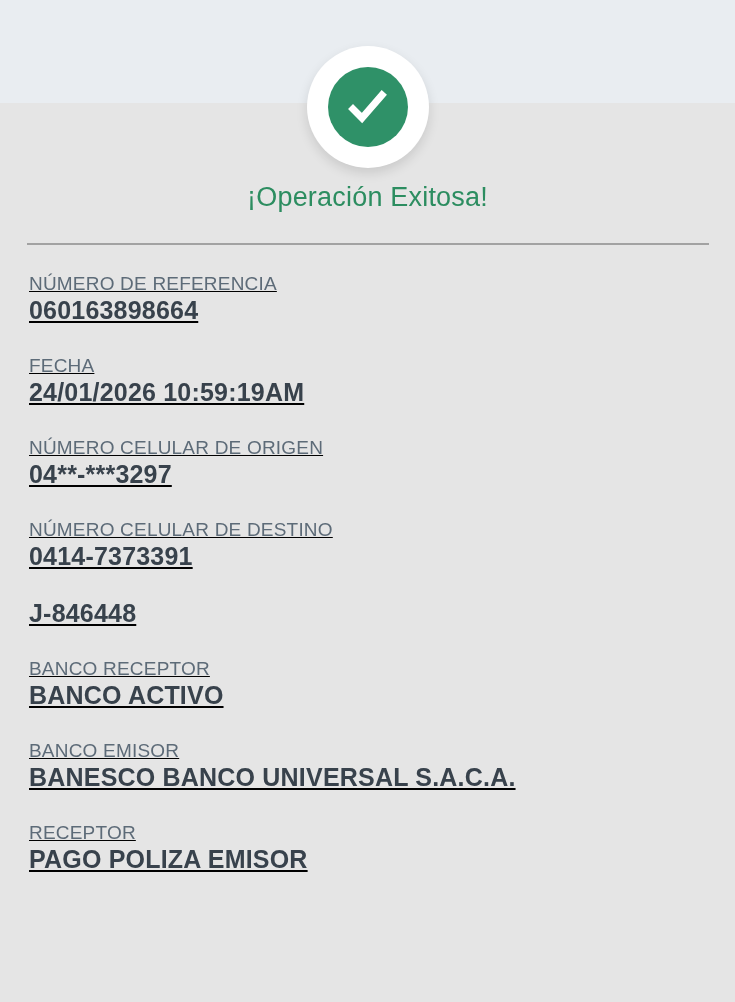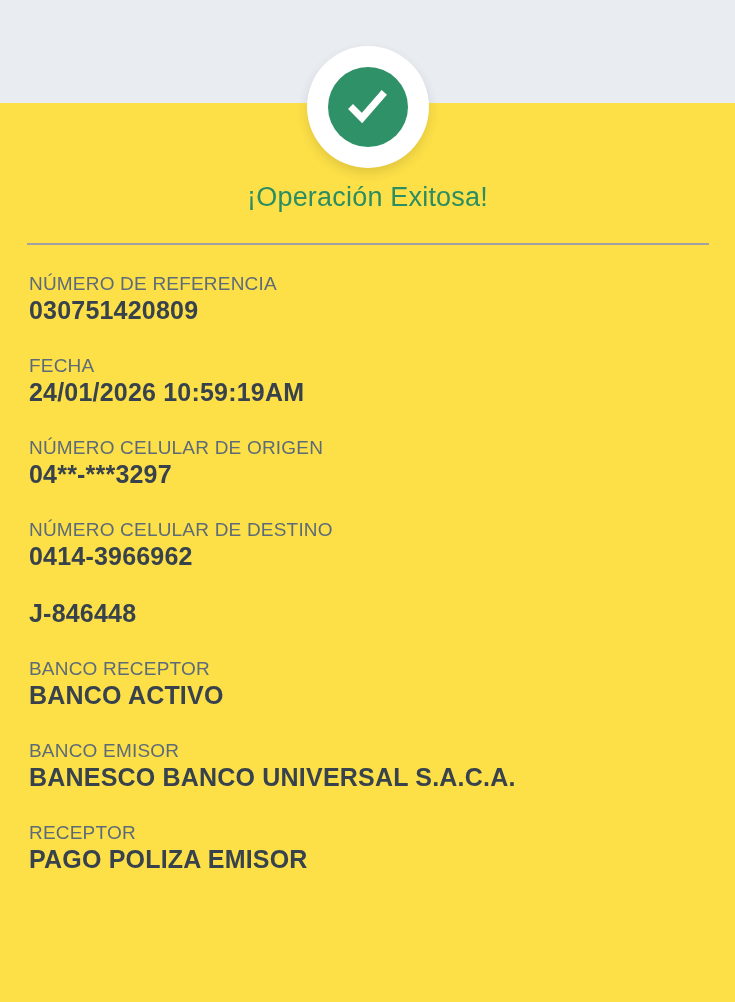--- a/index.html
+++ b/index.html
@@ -1,21 +1,21 @@
 <!DOCTYPE html>
 <html><head>
 <meta charset="utf-8">
 <style>
   html, body { margin: 0; padding: 0; background: #ffffff; }
   .screen {
     position: relative;
     width: 735px;
     height: 1002px;
     overflow: hidden;
-    background: #fde047;
+    background: #e5e5e5;
     font-family: "Liberation Sans", sans-serif;
     --header-bg: #e9edf1;
     --badge-green: #2f9168;
     --title-green: #2c8d60;
     --label-gray: #5d6b78;
     --value-dark: #38424c;
     --divider-gray: #a2a2a2;
   }
   .header-band {
     position: absolute;
@@ -64,21 +64,21 @@
     right: 26px;
     height: 2px;
     background: var(--divider-gray);
   }
   .fields {
     position: absolute;
     top: 272px;
     left: 29px;
     right: 20px;
   }
-  .field { margin-bottom: 30px; }
+  .field { margin-bottom: 30px; text-decoration: underline; }
   .field .label {
     font-size: 19px;
     line-height: 23px;
     color: var(--label-gray);
     letter-spacing: 0.2px;
   }
   .field .value {
     margin-top: 2px;
     font-size: 25px;
     line-height: 27px;
@@ -102,33 +102,33 @@
     </div>
   </div>
 
   <div class="page-title">¡Operación Exitosa!</div>
 
   <div class="divider"></div>
 
   <div class="fields">
       <div class="field">
         <div class="label">NÚMERO DE REFERENCIA</div>
-        <div class="value">030751420809</div>
+        <div class="value">060163898664</div>
       </div>
       <div class="field">
         <div class="label">FECHA</div>
         <div class="value">24/01/2026 10:59:19AM</div>
       </div>
       <div class="field">
         <div class="label">NÚMERO CELULAR DE ORIGEN</div>
         <div class="value">04**-***3297</div>
       </div>
       <div class="field">
         <div class="label">NÚMERO CELULAR DE DESTINO</div>
-        <div class="value">0414-3966962</div>
+        <div class="value">0414-7373391</div>
       </div>
       <div class="field">
         <div class="value">J-846448</div>
       </div>
       <div class="field">
         <div class="label">BANCO RECEPTOR</div>
         <div class="value">BANCO ACTIVO</div>
       </div>
       <div class="field">
         <div class="label">BANCO EMISOR</div>

